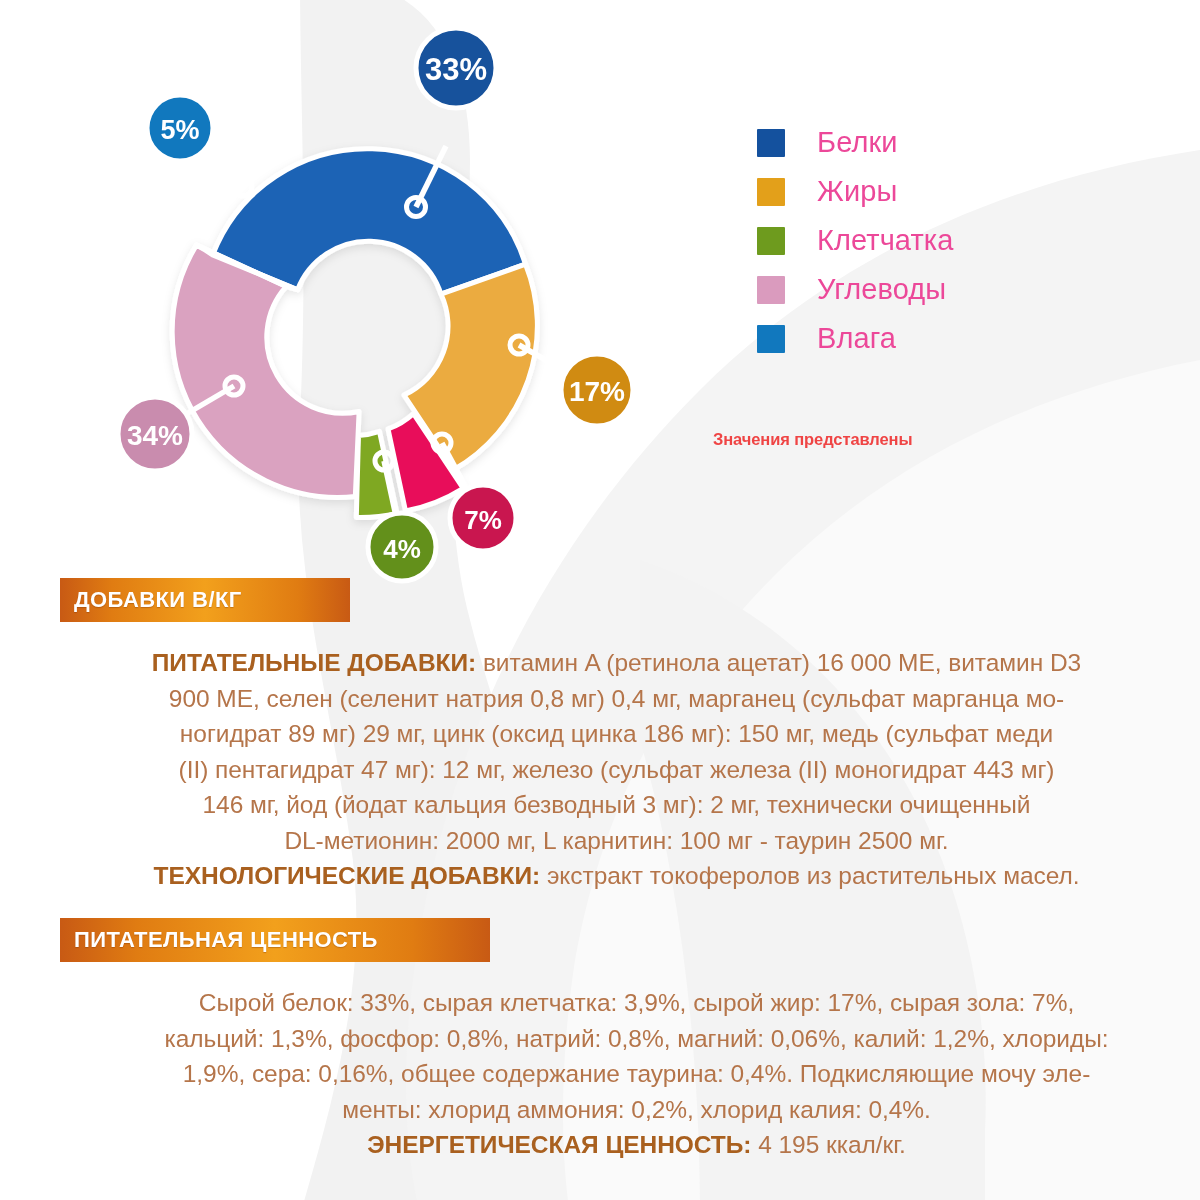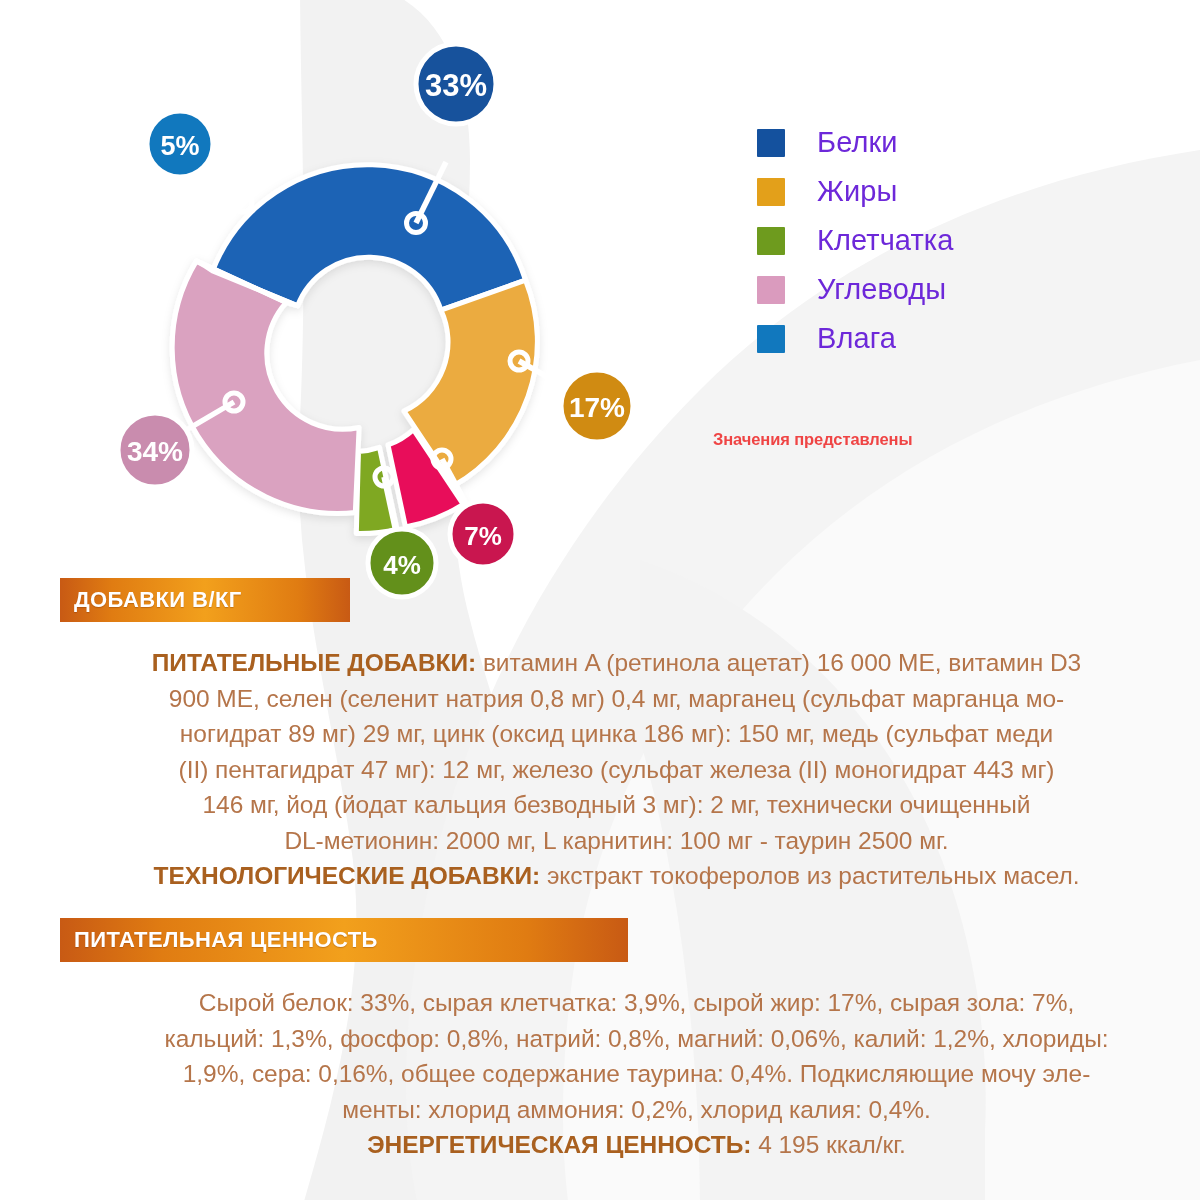--- a/index.html
+++ b/index.html
@@ -9,33 +9,33 @@
     background:#ffffff;
     font-family:"Liberation Sans","DejaVu Sans",sans-serif;
     position:relative;overflow:hidden;
     -webkit-font-smoothing:antialiased;
   }
 
   
   #bg-watermark{position:absolute;inset:0;z-index:0;pointer-events:none;}
 
   
-  #chart-area{position:absolute;left:0;top:16px;width:720px;height:600px;z-index:2;}
+  #chart-area{position:absolute;left:0;top:0;width:720px;height:600px;z-index:2;}
   #donut-svg{position:absolute;left:0;top:0;}
 
   
   #legend{
     position:absolute;left:757px;top:118px;width:420px;z-index:3;
   }
   .legend-row{display:flex;align-items:center;height:49px;}
   .legend-swatch{
     width:28px;height:28px;flex:0 0 28px;margin-right:32px;border-radius:1px;
   }
   .legend-label{
-    font-size:29px;color:#6d28d9;letter-spacing:.1px;line-height:1;
+    font-size:29px;color:#ec4899;letter-spacing:.1px;line-height:1;
     font-family:"Liberation Sans","DejaVu Sans",sans-serif;
   }
   #legend-note{
     position:absolute;left:713px;top:428px;width:430px;z-index:3;
     font-size:16.5px;font-weight:bold;color:#ef4444;line-height:1.42;
     letter-spacing:-.1px;
   }
   #legend-note div{white-space:nowrap;}
 
   
@@ -44,21 +44,21 @@
     padding:0 14px 0 14px;
     background:linear-gradient(90deg,#c85a14 0%,#e07c12 18%,#f2a01c 50%,#e07c12 82%,#c85a14 100%);
     box-sizing:border-box;
   }
   .section-bar span{
     color:#ffffff;font-size:22px;font-weight:bold;letter-spacing:.4px;
     text-shadow:0 1px 1px rgba(120,50,0,.35);
     white-space:nowrap;
   }
   #bar-additives{left:60px;top:578px;width:290px;}
-  #bar-nutrition{left:60px;top:918px;width:568px;}
+  #bar-nutrition{left:60px;top:918px;width:430px;}
 
   
   .body-text{
     position:absolute;z-index:3;left:64px;width:1105px;
     color:#b5754a;
     font-size:24.5px;line-height:35.5px;
     letter-spacing:-.05px;
     text-align:center;
   }
   .body-text b{color:#a9601f;font-weight:bold;}

